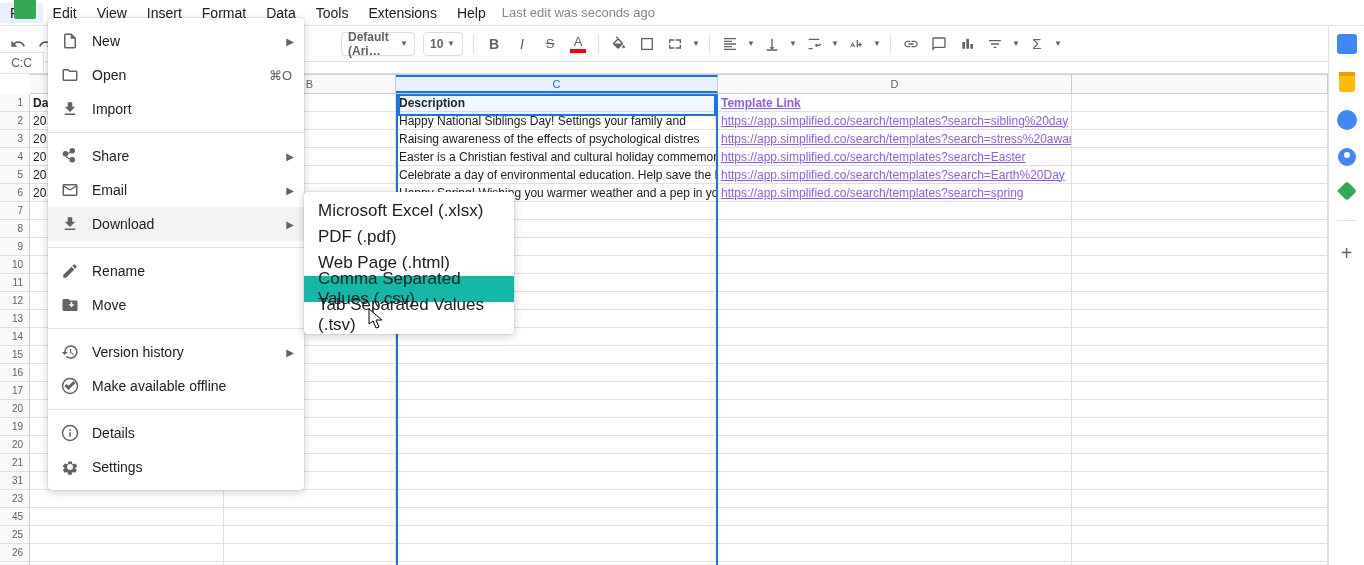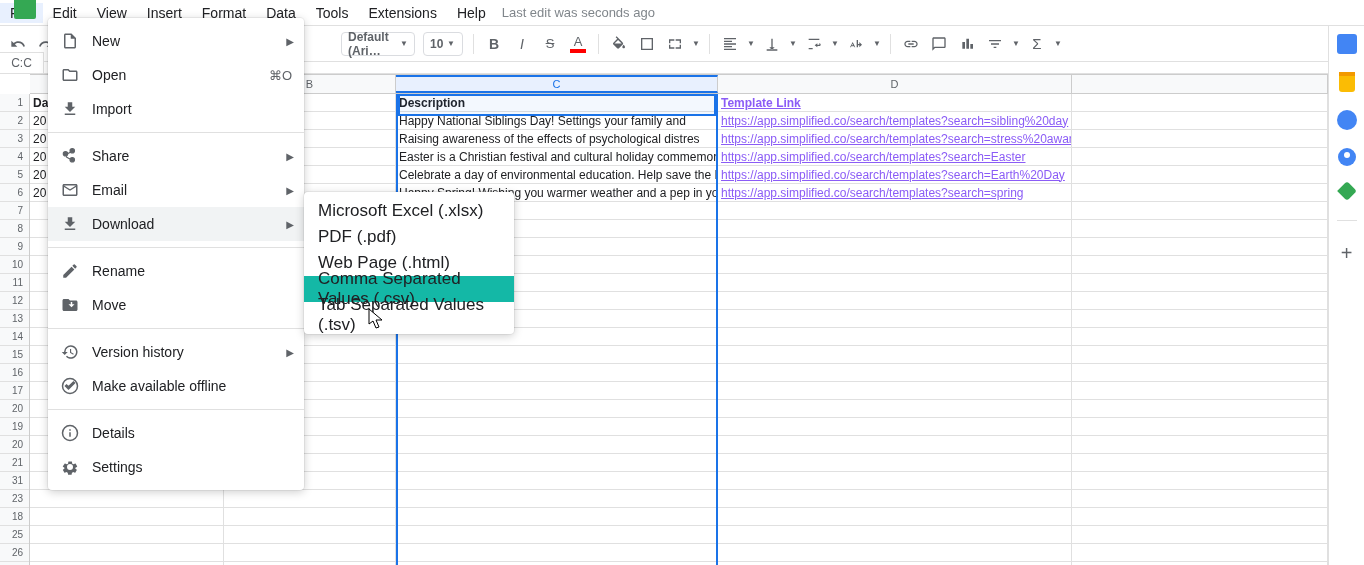--- a/index.html
+++ b/index.html
@@ -214,21 +214,21 @@
       <div class="rowhead">14</div>
       <div class="rowhead">15</div>
       <div class="rowhead">16</div>
       <div class="rowhead">17</div>
       <div class="rowhead">20</div>
       <div class="rowhead">19</div>
       <div class="rowhead">20</div>
       <div class="rowhead">21</div>
       <div class="rowhead">31</div>
       <div class="rowhead">23</div>
-      <div class="rowhead">18</div>
+      <div class="rowhead">45</div>
       <div class="rowhead">25</div>
       <div class="rowhead">26</div>
       <div class="rowhead">27</div>
     </div>
   <div class="cells" id="cells">
       <div class="cellrow">
         <div class="cell c-A" style="font-weight: bold;">Da</div>
         <div class="cell c-B" style="font-weight: bold;"></div>
         <div class="cell c-C" style="font-weight: bold;">Description</div>
         <div class="cell c-D link" style="font-weight: bold;">Template Link</div>

